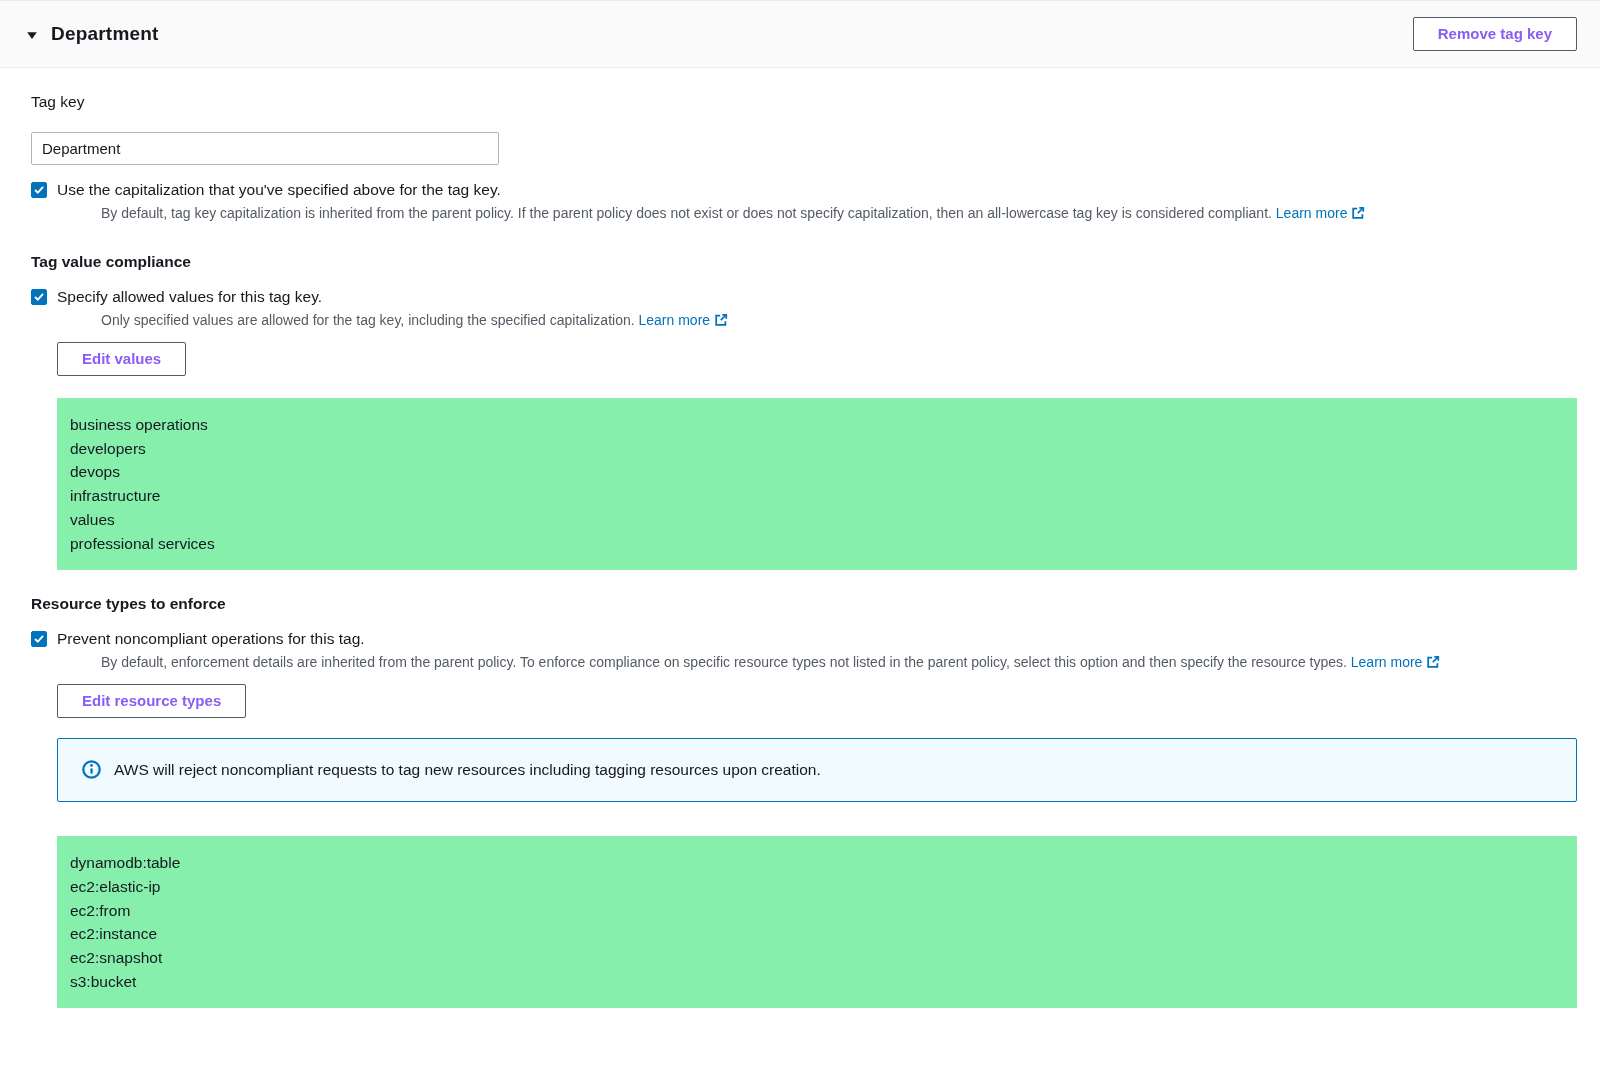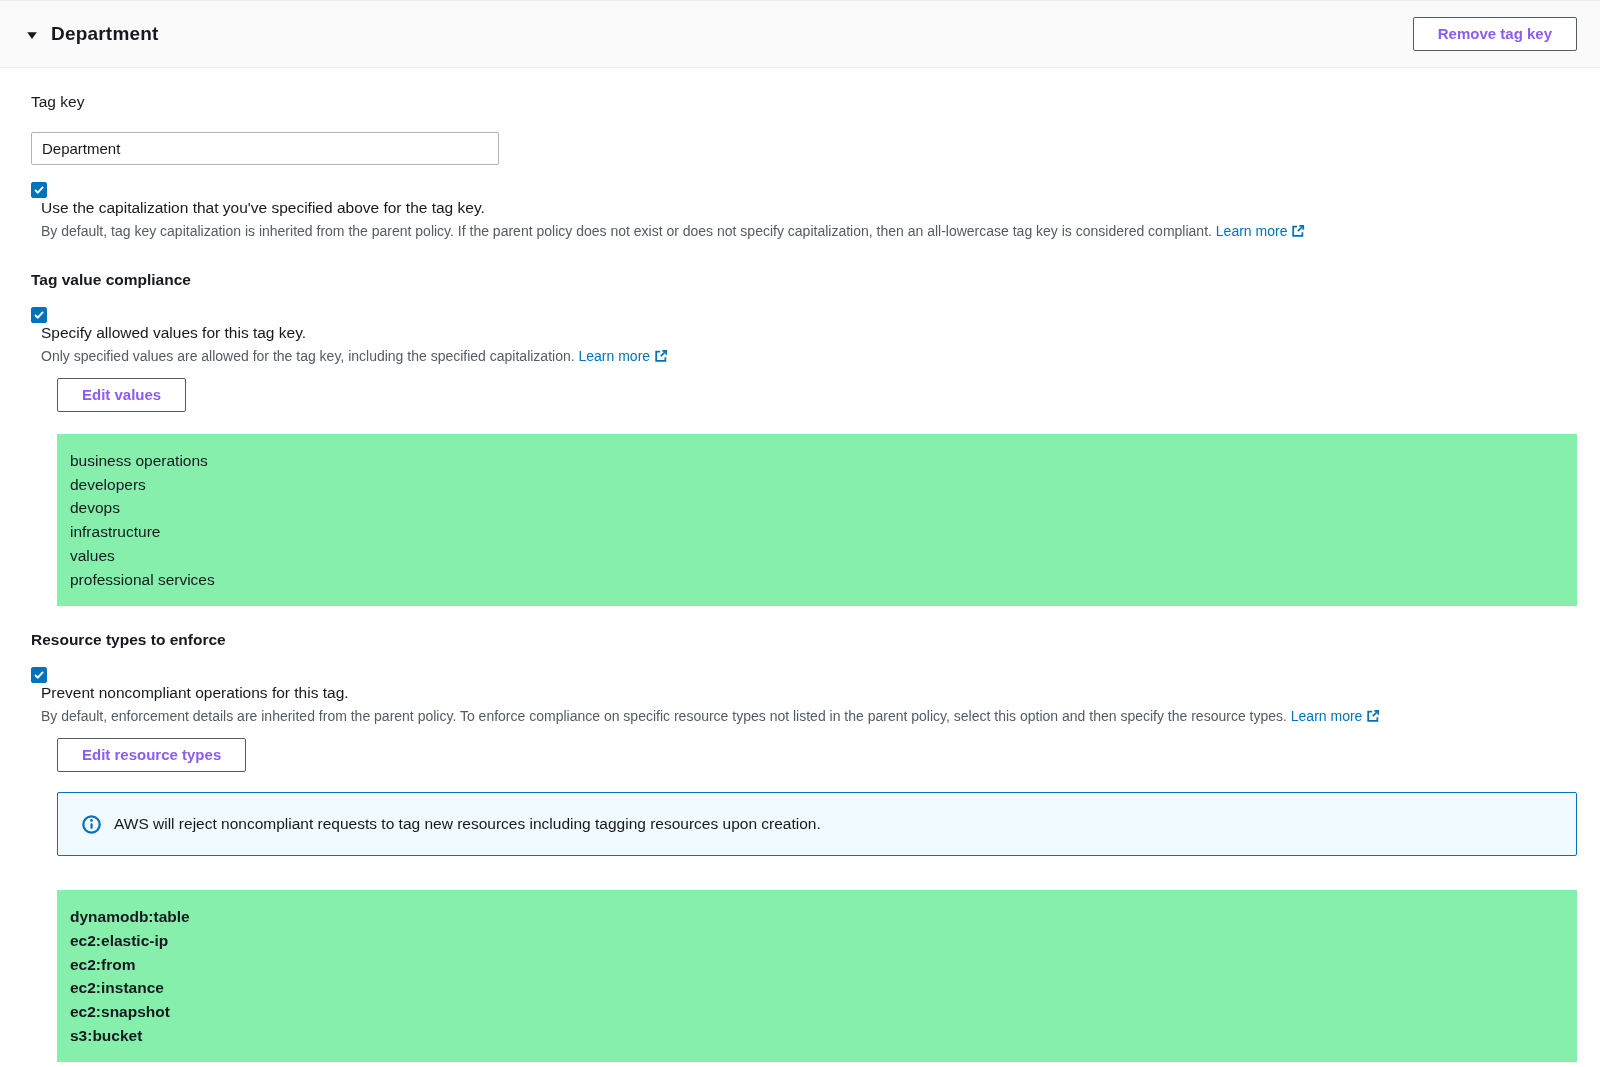--- a/index.html
+++ b/index.html
@@ -31,45 +31,45 @@
   .field-label { font-size: 15.5px; line-height: 19px; display: block; }
   .text-input {
     display: block; margin-top: 21px; width: 468px; height: 33px;
     border: 1px solid #aab7b8; border-radius: 2px;
     padding: 0 10px; font-size: 15px; color: #16191f; font-family: inherit;
     background: #fff;
   }
   .section-heading { font-size: 15.5px; font-weight: 700; margin: 21px 0 0 0; line-height: 20px; }
   .section-heading.gap-lg { margin-top: 30px; }
   .section-heading.gap-md { margin-top: 24px; }
-  .check-row { display: flex; margin-top: 15px; flex-direction: column; }
+  .check-row { display: flex; margin-top: 15px; }
   .checkbox {
     width: 16px; height: 16px; flex: none; margin-top: 2px;
     background: #0073bb; border: 1px solid #0073bb; border-radius: 2px;
     display: flex; align-items: center; justify-content: center; cursor: pointer;
   }
   .check-content { margin-left: 10px; }
   .check-label { font-size: 15.5px; line-height: 20px; cursor: pointer; }
-  .desc { font-size: 14px; line-height: 18px; color: #545b64; margin-top: 4px; }
+  .desc { font-size: 14px; line-height: 18px; color: #545b64; margin-top: 4px; margin-left: 44px; }
   .desc a { color: #0073bb; text-decoration: none; cursor: pointer; white-space: nowrap; }
   .ext-icon { vertical-align: -2px; margin-left: 4px; }
   .edit-btn { margin-left: 26px; margin-top: 13px; display: inline-block; }
   .list-box {
     margin-left: 26px; margin-top: 22px;
     background: #86efac;
     padding: 15px 13px;
     font-size: 15.5px; line-height: 23.7px;
   }
-  .list-box.resources { margin-top: 34px; font-weight: bold; }
+  .list-box.resources { margin-top: 34px; }
   .info-box {
     margin-left: 26px; margin-top: 20px;
     background: #f1faff;
     border: 1px solid #0073bb; border-radius: 2px;
     padding: 21px 24px;
-    display: flex; align-items: center; gap: 13px;
+    display: flex; align-items: flex-start; gap: 13px;
     font-size: 15.5px; line-height: 20px;
   }
   .info-icon { flex: none; display: inline-flex; }
 </style>
 </head>
 <body>
 
 <div>
 
   <div class="panel-header">

